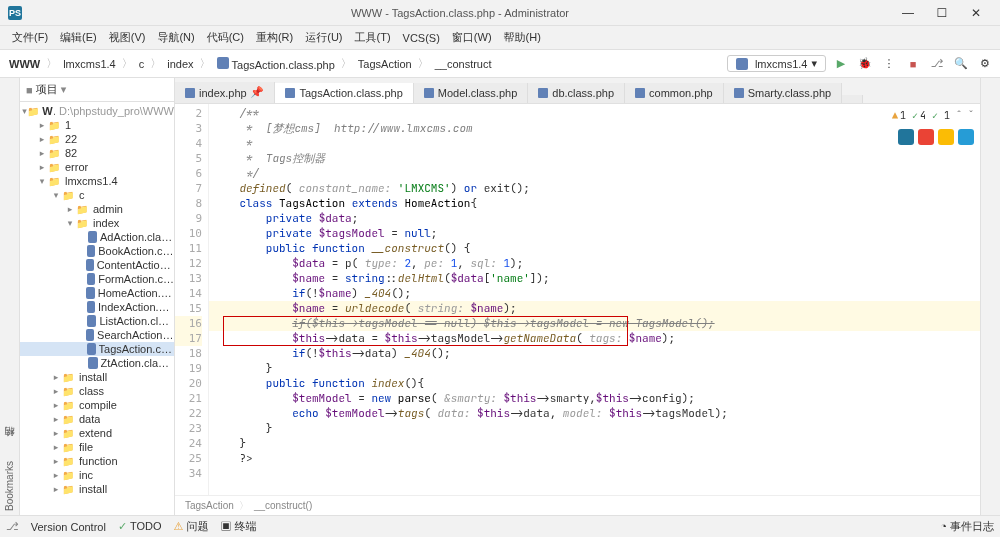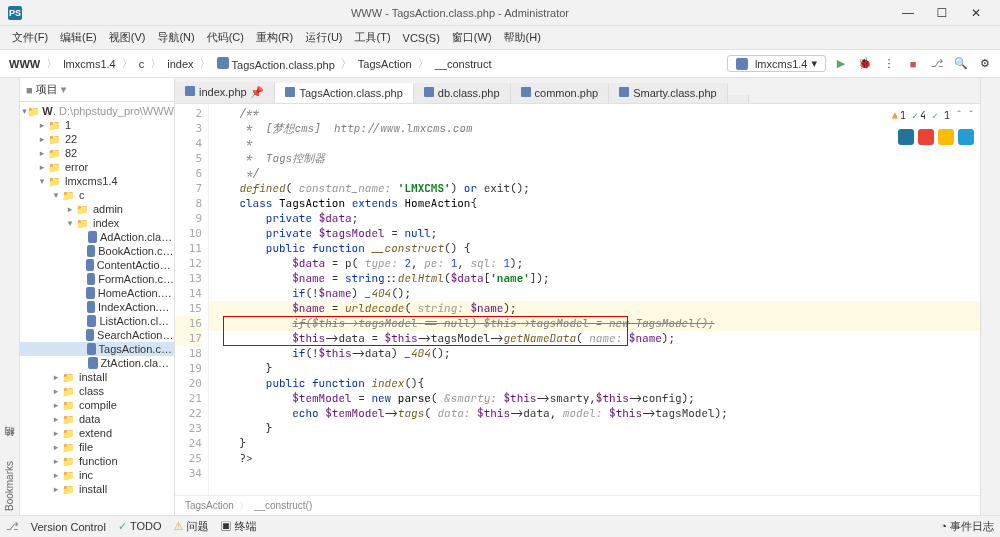--- a/index.html
+++ b/index.html
@@ -46,34 +46,34 @@
     .tree-icon { width: 14px; text-align: center; margin-right: 3px; font-size: 10px; }
     .folder-icon { color: #b0a080; }
     .php-icon { width: 12px; height: 12px; background: #6181b6; border-radius: 2px; margin-right: 3px; display:inline-block; }
     .tree-selected { background: #d5e4f5; }
     .tree-label { overflow: hidden; text-overflow: ellipsis; }
     .tree-hint { color: #999; margin-left: 4px; }
     
     
     .editor-area { flex: 1; display: flex; flex-direction: column; overflow: hidden; }
     .editor-tabs { height: 26px; display: flex; align-items: flex-end; background: #f2f2f2; border-bottom: 1px solid #e0e0e0; overflow: hidden; }
-    .editor-tab { padding: 4px 10px; font-size: 11px; background: #ececec; border-right: 1px solid #ddd; display: flex; gap: 4px; cursor: default; white-space: nowrap; }
+    .editor-tab { padding: 4px 10px; font-size: 11px; background: #ececec; border-right: 1px solid #ddd; display: flex; align-items: center; gap: 4px; cursor: default; white-space: nowrap; }
     .editor-tab.active { background: #fff; border-bottom: 1px solid #fff; margin-bottom: -1px; }
     .tab-icon { width: 10px; height: 10px; background: #6181b6; border-radius: 1px; }
     
     .editor-body { flex: 1; display: flex; overflow: hidden; position: relative; }
     .gutter { width: 34px; background: #fff; border-right: 1px solid #f0f0f0; text-align: right; padding-right: 6px; font-family: Consolas, monospace; font-size: 11px; color: #aaa; line-height: 15px; padding-top: 2px; }
     .gutter-line.hl { background: #fffae3; }
     .code { flex: 1; font-family: "JetBrains Mono", Consolas, monospace; font-size: 11px; line-height: 15px; padding-top: 2px; overflow: hidden; position: relative; }
     .code-line { white-space: pre; padding-left: 4px; }
     .hl-line { background: #fffae3; }
     .red-box { border: 1px solid #cc0000; position: absolute; }
     .c-comment { color: #808080; font-style: italic; }
     .c-keyword { color: #0033b3; font-weight: normal; }
-    .c-string { color: #067d17; font-weight: bold; }
+    .c-string { color: #067d17; font-weight: normal; }
     .c-var { color: #660e7a; }
     .c-func { color: #795e26; font-style: italic; }
     .c-class { color: #000; }
     .c-hint { color: #999; font-style: italic; }
     .c-num { color: #1750eb; }
     
     .editor-status { height: 20px; display: flex; align-items: center; padding: 0 10px; font-size: 10px; color: #888; border-top: 1px solid #eee; }
     .editor-status-sep { margin: 0 5px; color: #ccc; }
     
     .right-indicators { position: absolute; top: 4px; right: 6px; display: flex; flex-direction: column; gap: 6px; align-items: flex-end; }
@@ -323,20 +323,24 @@
     <div class="editor-area">
       <div class="editor-tabs" id="editor-tabs">
           <div class="editor-tab">
             <span class="tab-icon"></span>
             <span>index.php</span>
             <span style="color:#888">📌</span>
           </div>
           <div class="editor-tab active">
             <span class="tab-icon"></span>
             <span>TagsAction.class.php</span>
+          </div>
+          <div class="editor-tab">
+            <span class="tab-icon"></span>
+            <span>Model.class.php</span>
           </div>
           <div class="editor-tab">
             <span class="tab-icon"></span>
             <span>db.class.php</span>
           </div>
           <div class="editor-tab">
             <span class="tab-icon"></span>
             <span>common.php</span>
           </div>
           <div class="editor-tab">
@@ -397,21 +401,21 @@
             <div class="code-line">    <span class="c-func">defined</span>(<span class="c-hint"> constant_name: </span><span class="c-string">'LMXCMS'</span>) <span class="c-keyword">or</span> exit();</div>
             <div class="code-line">    <span class="c-keyword">class</span> <span class="c-class">TagsAction</span> <span class="c-keyword">extends</span> <span class="c-class">HomeAction</span>{</div>
             <div class="code-line">        <span class="c-keyword">private</span> <span class="c-var">$data</span>;</div>
             <div class="code-line">        <span class="c-keyword">private</span> <span class="c-var">$tagsModel</span> = <span class="c-keyword">null</span>;</div>
             <div class="code-line">        <span class="c-keyword">public function</span> <span class="c-func">__construct</span>() {</div>
             <div class="code-line">            <span class="c-var">$data</span> = p(<span class="c-hint"> type: </span><span class="c-num">2</span>, <span class="c-hint">pe: </span><span class="c-num">1</span>, <span class="c-hint">sql: </span><span class="c-num">1</span>);</div>
             <div class="code-line">            <span class="c-var">$name</span> = <span class="c-keyword">string</span>::<span class="c-func">delHtml</span>(<span class="c-var">$data</span>[<span class="c-string">'name'</span>]);</div>
             <div class="code-line">            <span class="c-keyword">if</span>(!<span class="c-var">$name</span>) <span class="c-func">_404</span>();</div>
             <div class="code-line hl-line">            <span class="c-var">$name</span> = <span class="c-func">urldecode</span>(<span class="c-hint"> string: </span><span class="c-var">$name</span>);</div>
             <div class="code-line hl-line">            <span class="c-comment"><s>if($this-&gt;tagsModel == null) $this-&gt;tagsModel = new TagsModel();</s></span></div>
-            <div class="code-line">            <span class="c-var">$this</span>-&gt;data = <span class="c-var">$this</span>-&gt;tagsModel-&gt;<span class="c-func">getNameData</span>(<span class="c-hint"> name: </span><span class="c-var">$name</span>);</div>
+            <div class="code-line">            <span class="c-var">$this</span>-&gt;data = <span class="c-var">$this</span>-&gt;tagsModel-&gt;<span class="c-func">getNameData</span>(<span class="c-hint"> tags: </span><span class="c-var">$name</span>);</div>
             <div class="code-line">            <span class="c-keyword">if</span>(!<span class="c-var">$this</span>-&gt;data) <span class="c-func">_404</span>();</div>
             <div class="code-line">        }</div>
             <div class="code-line"></div>
             <div class="code-line">        <span class="c-keyword">public function</span> <span class="c-func">index</span>(){</div>
             <div class="code-line">            <span class="c-var">$temModel</span> = <span class="c-keyword">new</span><span class="c-class"> parse</span>(<span class="c-hint"> &amp;smarty: </span><span class="c-var">$this</span>-&gt;smarty,<span class="c-var">$this</span>-&gt;config);</div>
             <div class="code-line">            <span class="c-keyword">echo</span> <span class="c-var">$temModel</span>-&gt;<span class="c-func">tags</span>(<span class="c-hint"> data: </span><span class="c-var">$this</span>-&gt;data,<span class="c-hint"> model: </span><span class="c-var">$this</span>-&gt;tagsModel);</div>
             <div class="code-line">        }</div>
             <div class="code-line">    }</div>
             <div class="code-line">    ?&gt;</div>
             <div class="red-box" style="left: 14px; width: 405px; top: 212px; height: 30px;"></div>

